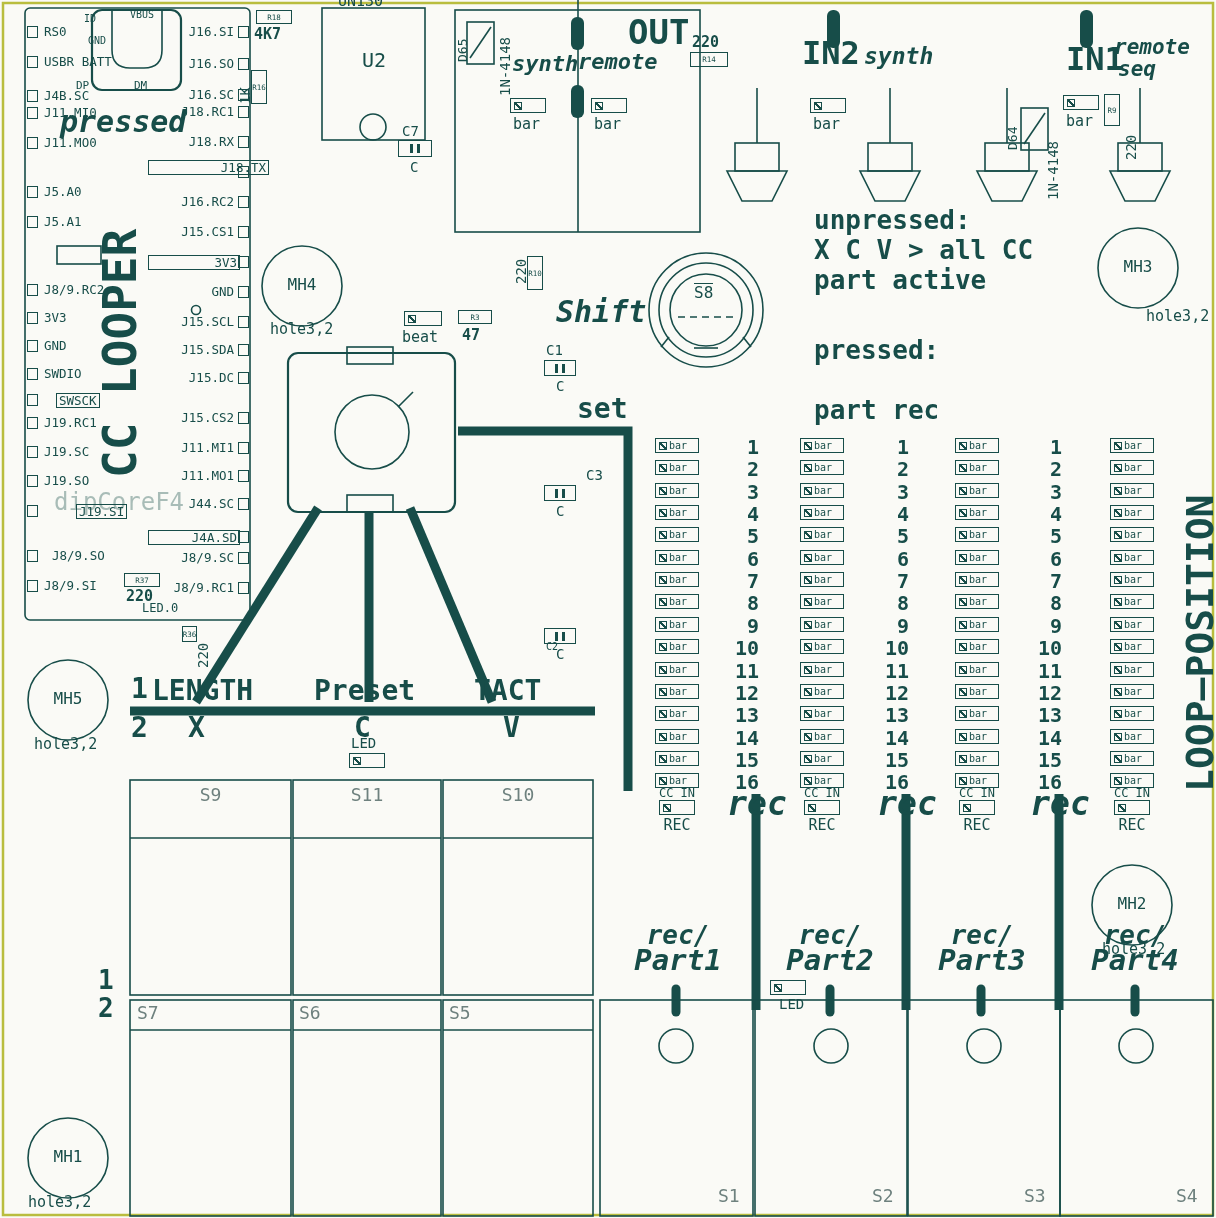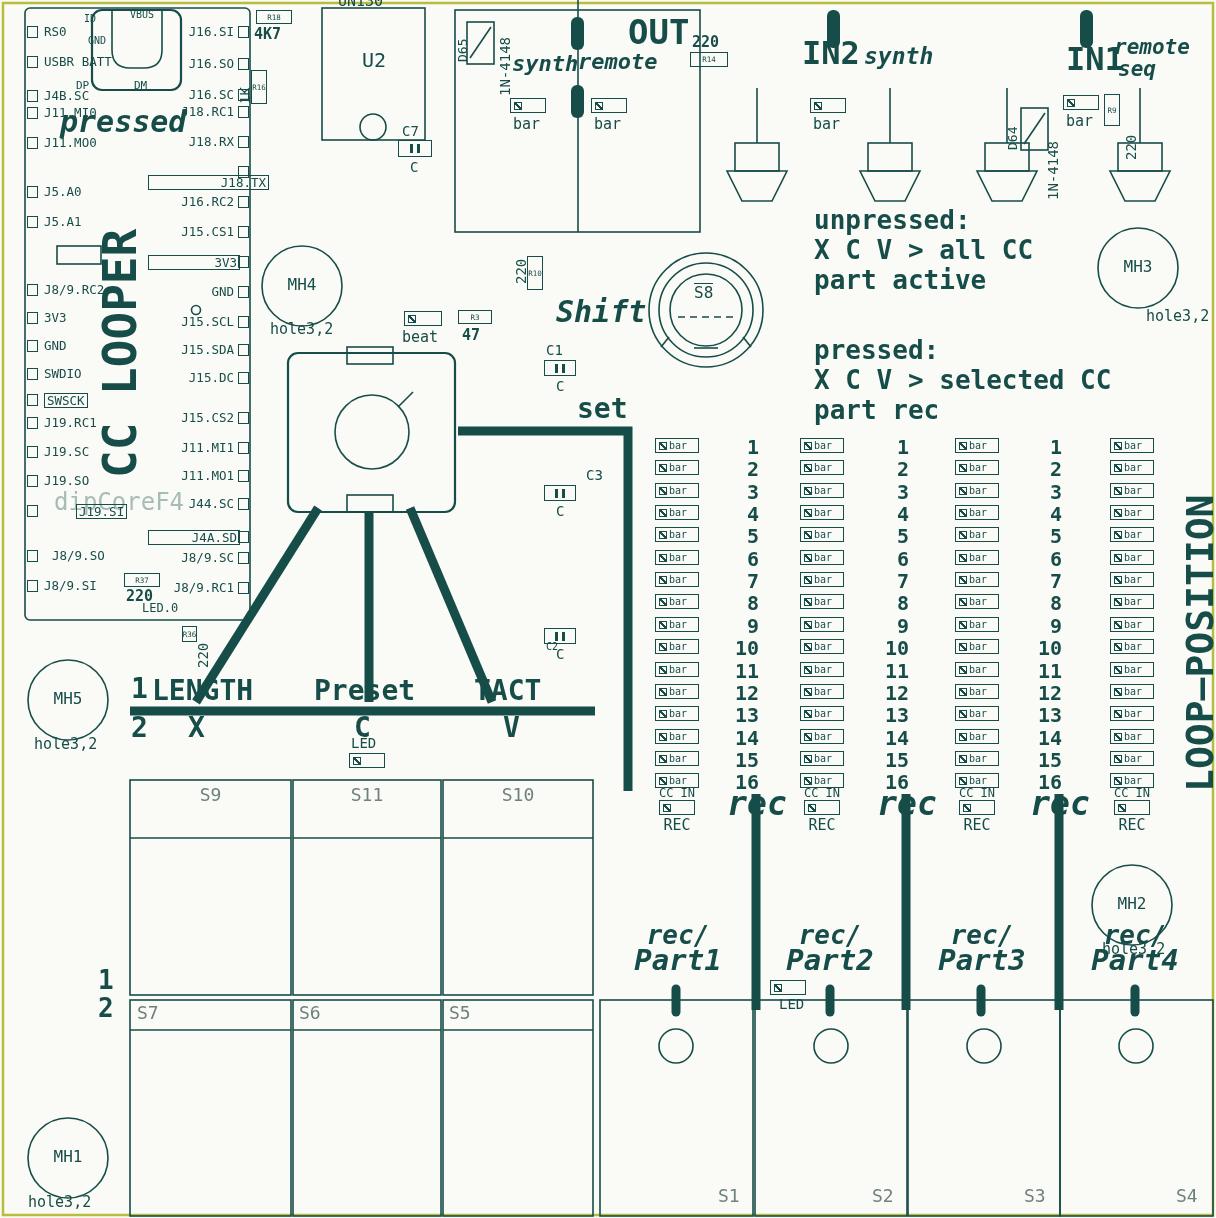--- a/index.html
+++ b/index.html
@@ -207,21 +207,20 @@
 <div class="t" style="left:1066px;top:113px;font-size:15px;">bar</div>
 <div class="t rot" style="left:1006px;top:150px;font-size:13px;">D64</div>
 <div class="t rot" style="left:1046px;top:200px;font-size:14px;">1N-4148</div>
 <div class="rbox" style="left:1104px;top:94px;width:16px;height:32px;">R9</div>
 <div class="t rot" style="left:1124px;top:160px;font-size:14px;">220</div>
 
 <div class="t b" style="left:814px;top:206px;font-size:26px;">unpressed:</div>
 <div class="t b" style="left:814px;top:236px;font-size:26px;">X C V &gt; all CC</div>
 <div class="t b" style="left:814px;top:266px;font-size:26px;">part active</div>
 <div class="t b" style="left:814px;top:336px;font-size:26px;">pressed:</div>
-<div class="t b" style="left:814px;top:366px;font-size:26px;">X C V &gt; selected CC</div>
 <div class="t b" style="left:814px;top:396px;font-size:26px;">part rec</div>
 
 <div class="t b i" style="left:556px;top:296px;font-size:30px;">Shift</div>
 <div class="t" style="left:694px;top:283px;font-size:16px;border-top:1.6px solid var(--ink);">S8</div>
 <div class="t" style="left:402px;top:329px;font-size:15px;">beat</div>
 <div class="rbox" style="left:458px;top:310px;width:34px;height:14px;">R3</div>
 <div class="t b" style="left:462px;top:327px;font-size:15px;">47</div>
 <div class="rbox" style="left:527px;top:256px;width:16px;height:34px;">R10</div>
 <div class="t rot" style="left:514px;top:284px;font-size:14px;">220</div>
 <div class="t b" style="left:577px;top:394px;font-size:28px;">set</div>
@@ -299,21 +298,21 @@
     <div class="pin" style="left: 44px; top: 215px;">J5.A1</div>
     <div class="pad" style="left: 27px; top: 284px;"></div>
     <div class="pin" style="left: 44px; top: 283px;">J8/9.RC2</div>
     <div class="pad" style="left: 27px; top: 312px;"></div>
     <div class="pin" style="left: 44px; top: 311px;">3V3</div>
     <div class="pad" style="left: 27px; top: 340px;"></div>
     <div class="pin" style="left: 44px; top: 339px;">GND</div>
     <div class="pad" style="left: 27px; top: 368px;"></div>
     <div class="pin" style="left: 44px; top: 367px;">SWDIO</div>
     <div class="pad" style="left: 27px; top: 394px;"></div>
-    <div class="pin boxed" style="left: 44px; top: 393px;">SWSCK</div>
+    <div class="pin boxed" style="left: 56px; top: 393px;">SWSCK</div>
     <div class="pad" style="left: 27px; top: 417px;"></div>
     <div class="pin" style="left: 44px; top: 416px;">J19.RC1</div>
     <div class="pad" style="left: 27px; top: 446px;"></div>
     <div class="pin" style="left: 44px; top: 445px;">J19.SC</div>
     <div class="pad" style="left: 27px; top: 475px;"></div>
     <div class="pin" style="left: 44px; top: 474px;">J19.SO</div>
     <div class="pad" style="left: 27px; top: 505px;"></div>
     <div class="pin boxed" style="left: 44px; top: 504px; margin-left: 32px;">J19.SI</div>
     <div class="pad" style="left: 27px; top: 550px;"></div>
     <div class="pin" style="left: 44px; top: 549px; margin-left: 8px;">J8/9.SO</div>
@@ -323,21 +322,21 @@
     <div class="pin r" style="left: 148px; width: 86px; top: 25px;">J16.SI</div>
     <div class="pad" style="left: 238px; top: 58px;"></div>
     <div class="pin r" style="left: 148px; width: 86px; top: 57px;">J16.SO</div>
     <div class="pad" style="left: 238px; top: 89px;"></div>
     <div class="pin r" style="left: 148px; width: 86px; top: 88px;">J16.SC</div>
     <div class="pad" style="left: 238px; top: 106px;"></div>
     <div class="pin r" style="left: 148px; width: 86px; top: 105px;">J18.RC1</div>
     <div class="pad" style="left: 238px; top: 136px;"></div>
     <div class="pin r" style="left: 148px; width: 86px; top: 135px;">J18.RX</div>
     <div class="pad" style="left: 238px; top: 166px;"></div>
-    <div class="pin r boxed" style="left: 148px; width: 86px; top: 175px; padding-left: 31px;">J18.TX</div>
+    <div class="pin r boxed" style="left: 148px; width: 86px; top: 160px; padding-left: 31px;">J18.TX</div>
     <div class="pad" style="left: 238px; top: 196px;"></div>
     <div class="pin r" style="left: 148px; width: 86px; top: 195px;">J16.RC2</div>
     <div class="pad" style="left: 238px; top: 226px;"></div>
     <div class="pin r" style="left: 148px; width: 86px; top: 225px;">J15.CS1</div>
     <div class="pad" style="left: 238px; top: 256px;"></div>
     <div class="pin r boxed" style="left: 148px; width: 86px; top: 255px;">3V3</div>
     <div class="pad" style="left: 238px; top: 286px;"></div>
     <div class="pin r" style="left: 148px; width: 86px; top: 285px;">GND</div>
     <div class="pad" style="left: 238px; top: 316px;"></div>
     <div class="pin r" style="left: 148px; width: 86px; top: 315px;">J15.SCL</div>

